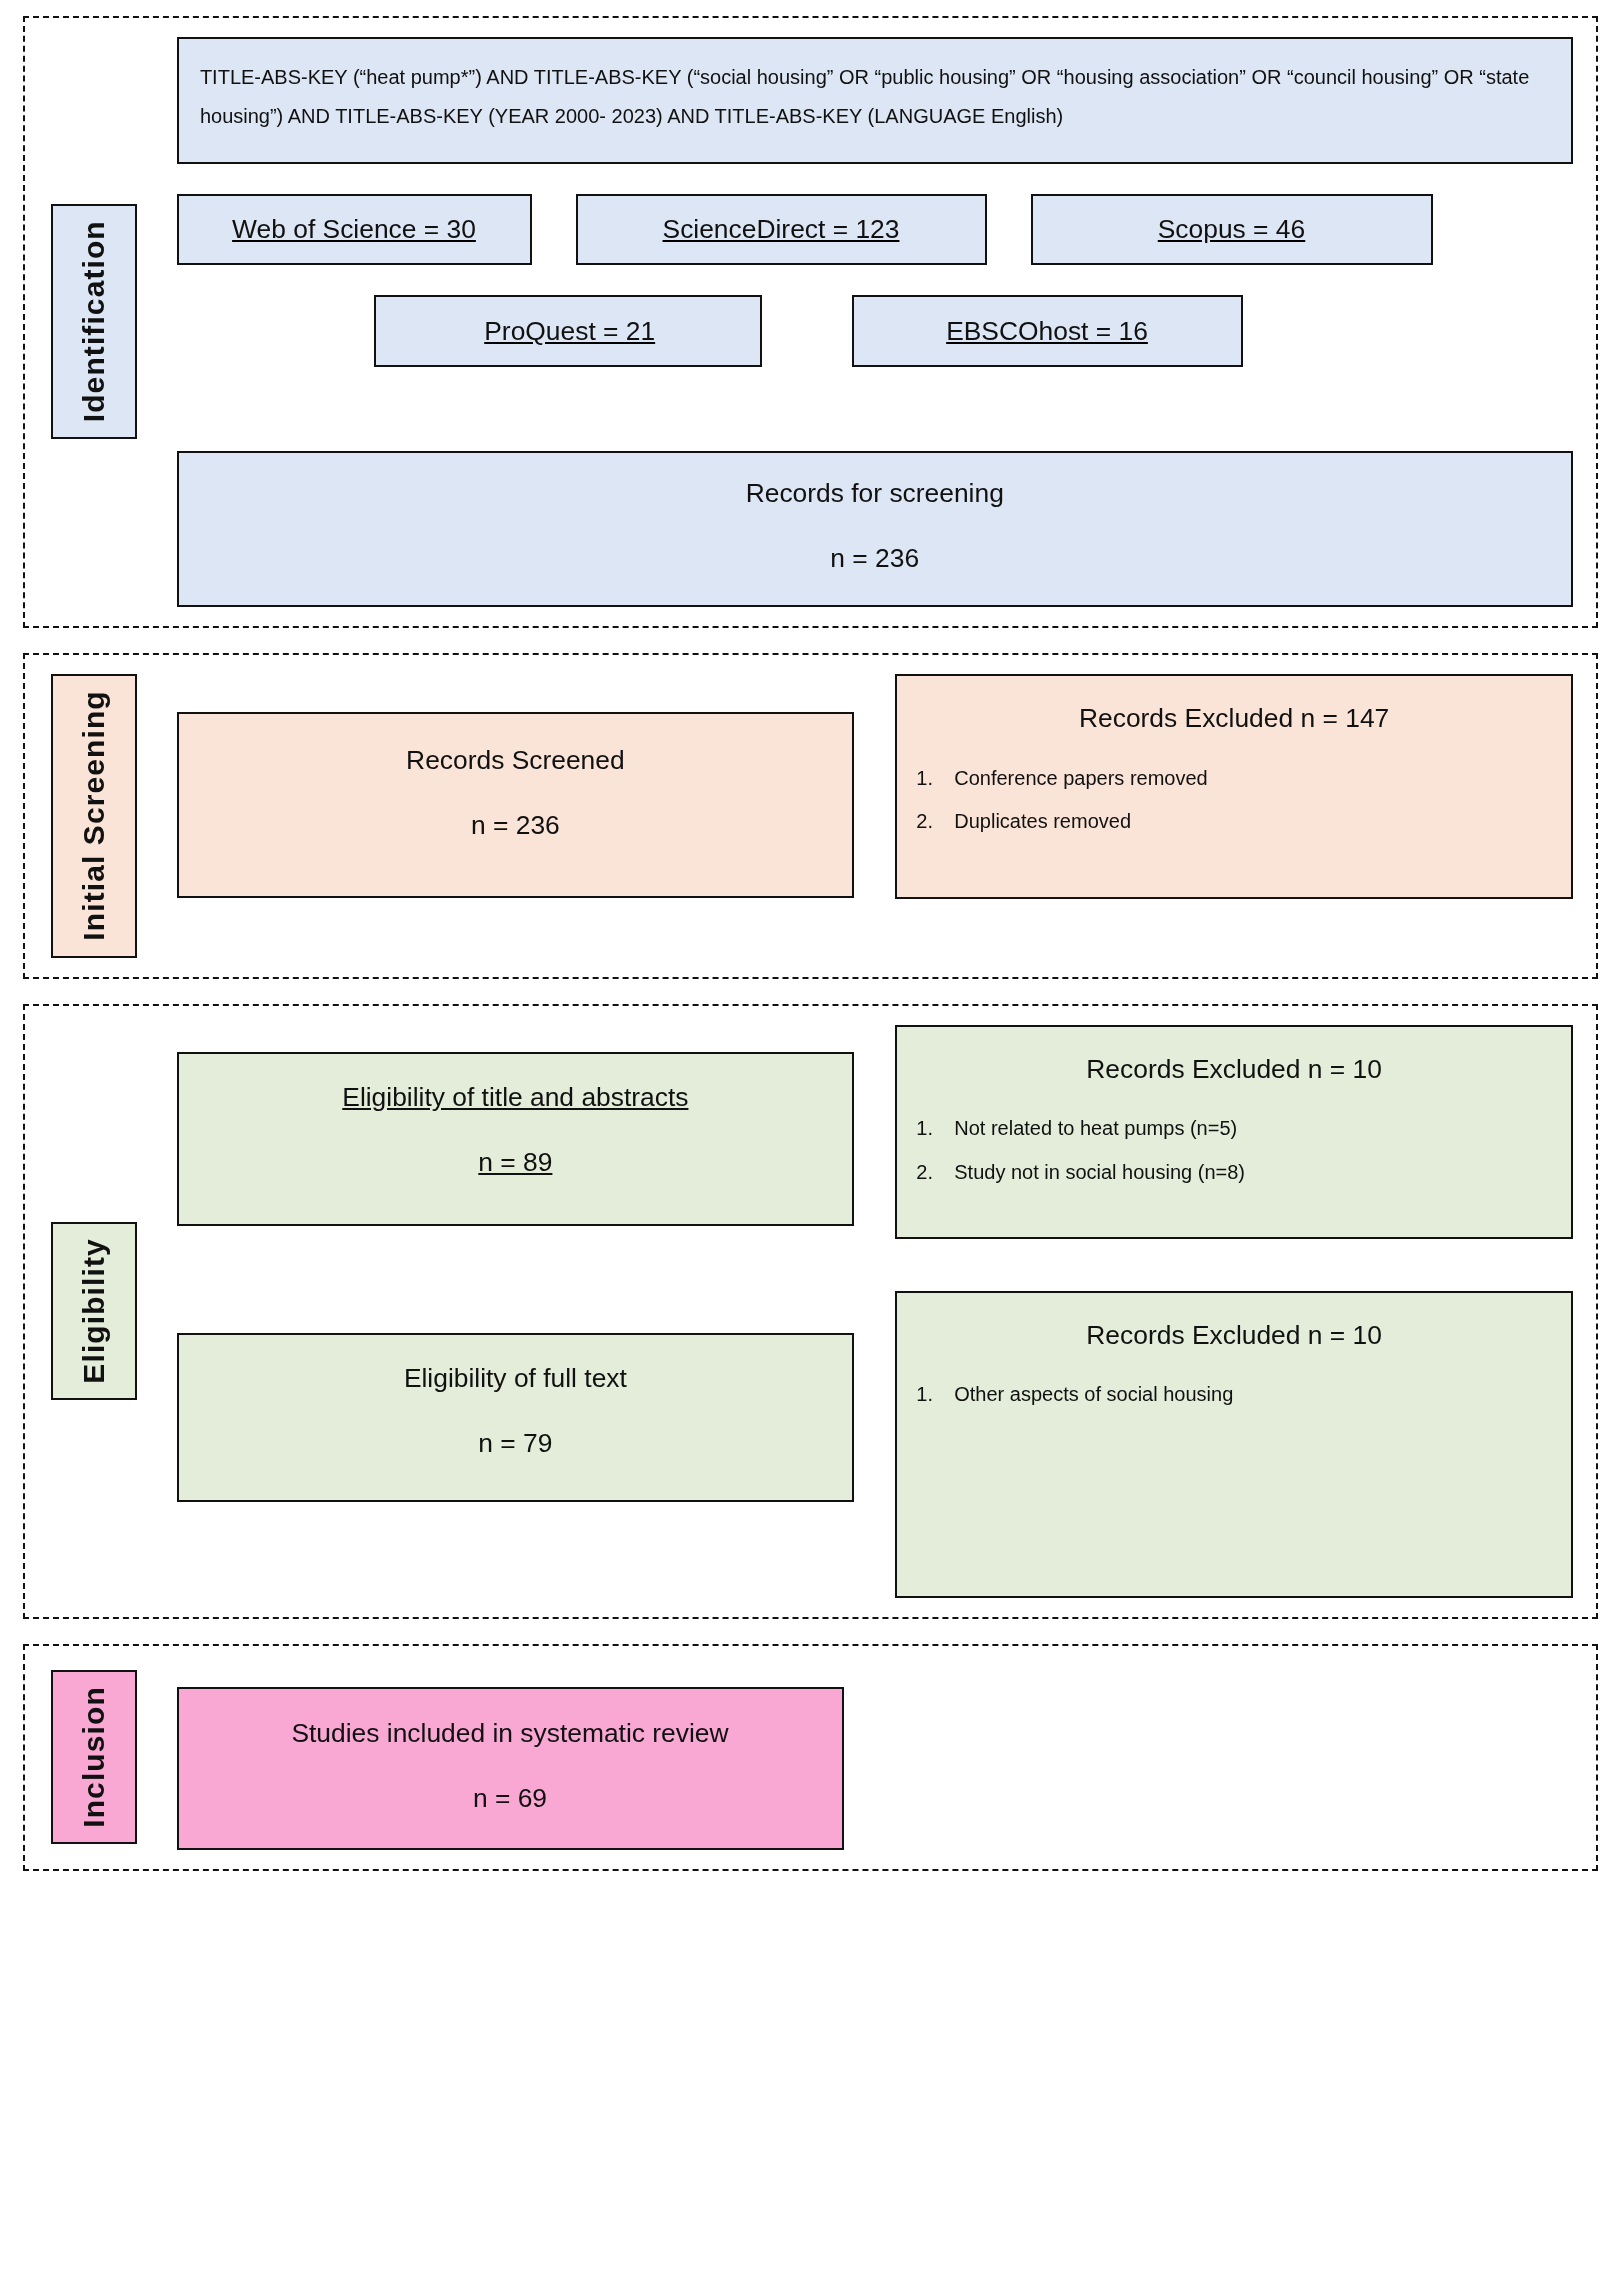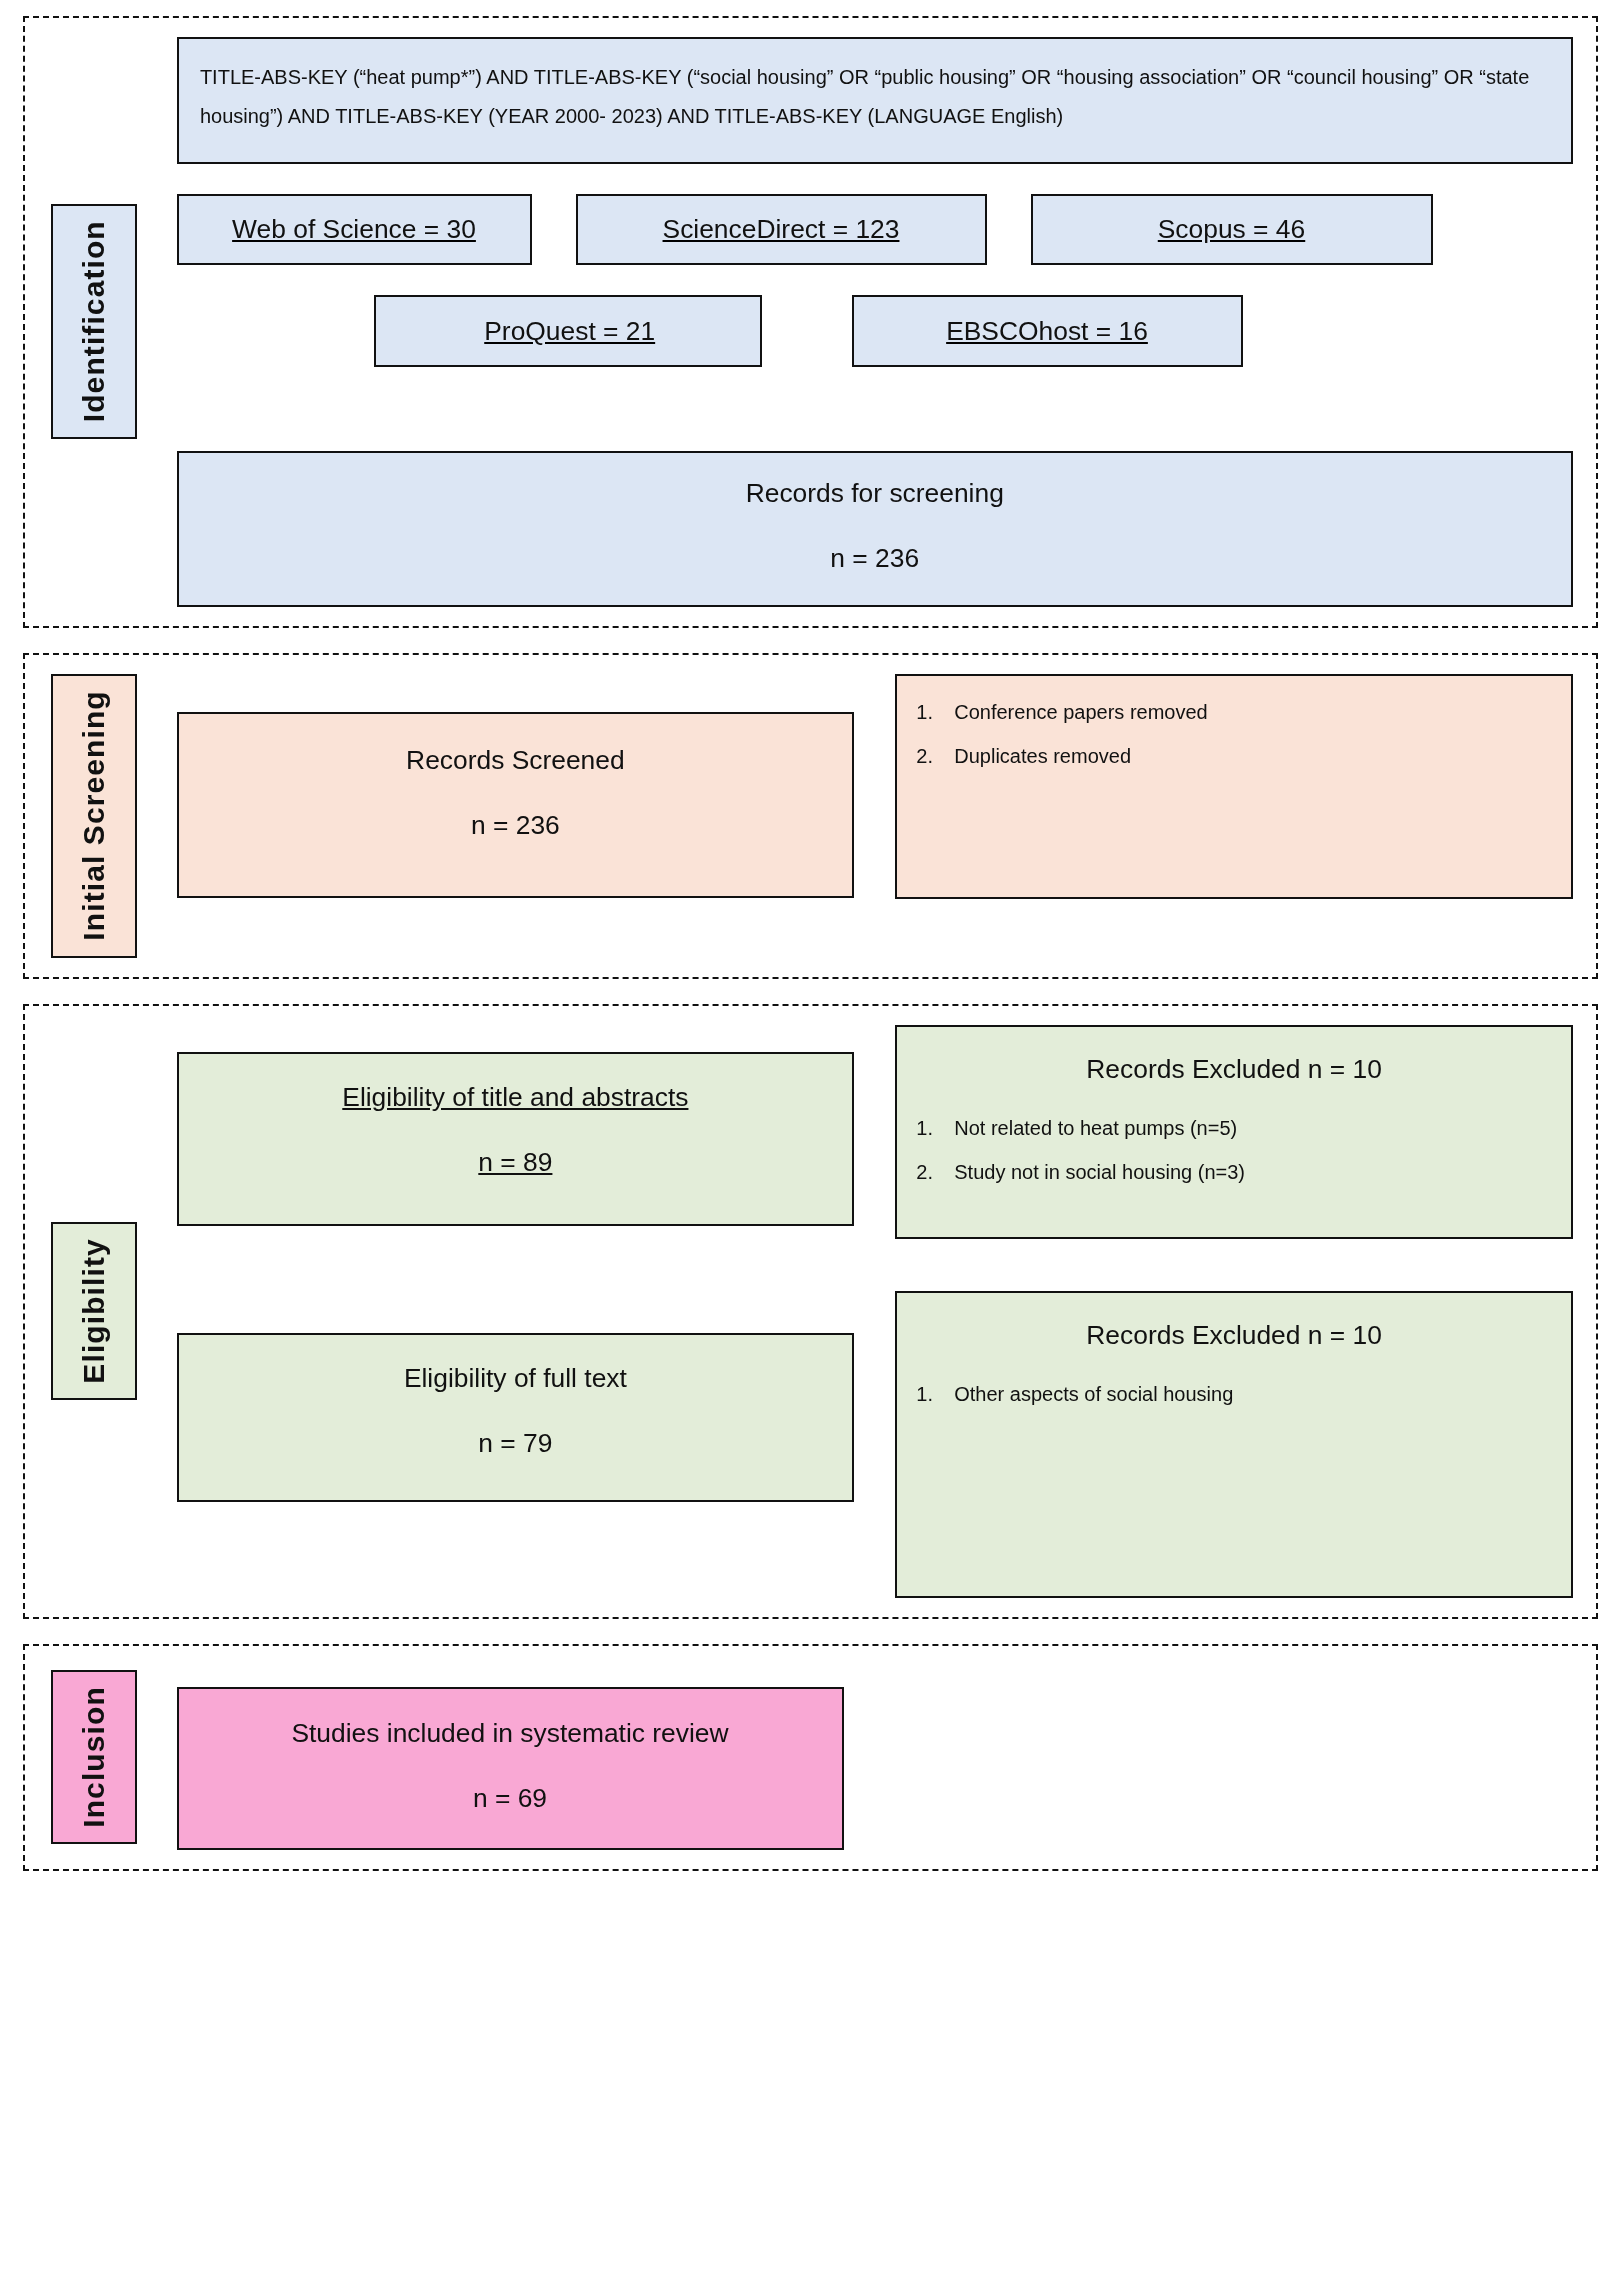--- a/index.html
+++ b/index.html
@@ -260,20 +260,21 @@
 
           <div class="col-left">
             <div class="box peach center screened-box">
               <div>Records Screened</div>
               <div class="n-line">n = 236</div>
             </div>
           </div>
 
           <div class="col-right">
             <div class="box peach excluded-box">
+              <div class="head">Records Excluded n = 147</div>
               <ol class="reasons">
                 <li>Conference papers removed</li>
                 <li>Duplicates removed</li>
               </ol>
             </div>
           </div>
 
         </div>
       </div>
     </div>
@@ -300,21 +301,21 @@
               <div>Eligibility of full text</div>
               <div class="n-line">n = 79</div>
             </div>
           </div>
 
           <div class="col-right">
             <div class="box green excluded-box elig-exc-1">
               <div class="head">Records Excluded n = 10</div>
               <ol class="reasons">
                 <li>Not related to heat pumps (n=5)</li>
-                <li>Study not in social housing (n=3)</li>
+                <li>Study not in social housing (n=8)</li>
               </ol>
             </div>
             <div class="box green excluded-box elig-exc-2">
               <div class="head">Records Excluded n = 10</div>
               <ol class="reasons">
                 <li>Other aspects of social housing</li>
               </ol>
             </div>
           </div>
 

